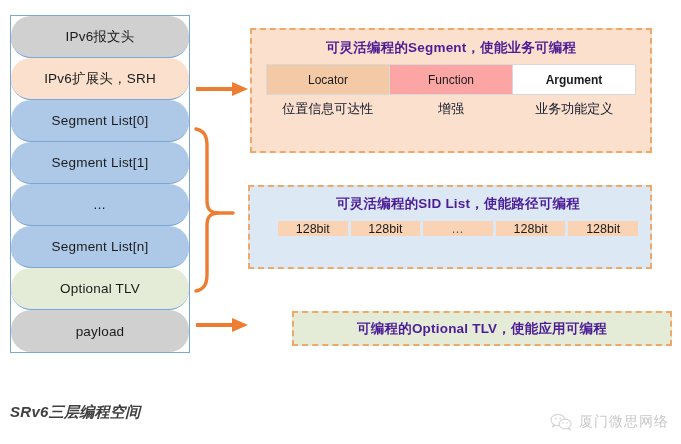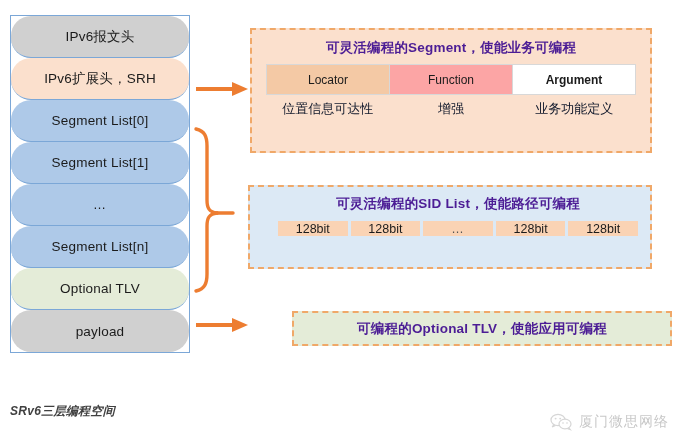--- a/index.html
+++ b/index.html
@@ -42,21 +42,21 @@
   .pkt-gray   { background: #d0d0d0; }
   .pkt-orange { background: #fbe0cd; }
   .pkt-blue   { background: #aec9e8; }
   .pkt-green  { background: #e4ecd8; }
   .pkt-dots   { font-size: 13px; letter-spacing: 1px; }
 
   #stack-caption {
     position: absolute;
     left: 10px;
     top: 403px;
-    font-size: 12px;
+    font-size: 15px;
     font-style: italic;
     font-weight: 600;
     color: #404040;
     letter-spacing: .3px;
     white-space: nowrap;
   }
 
   
   #connectors {
     position: absolute;

